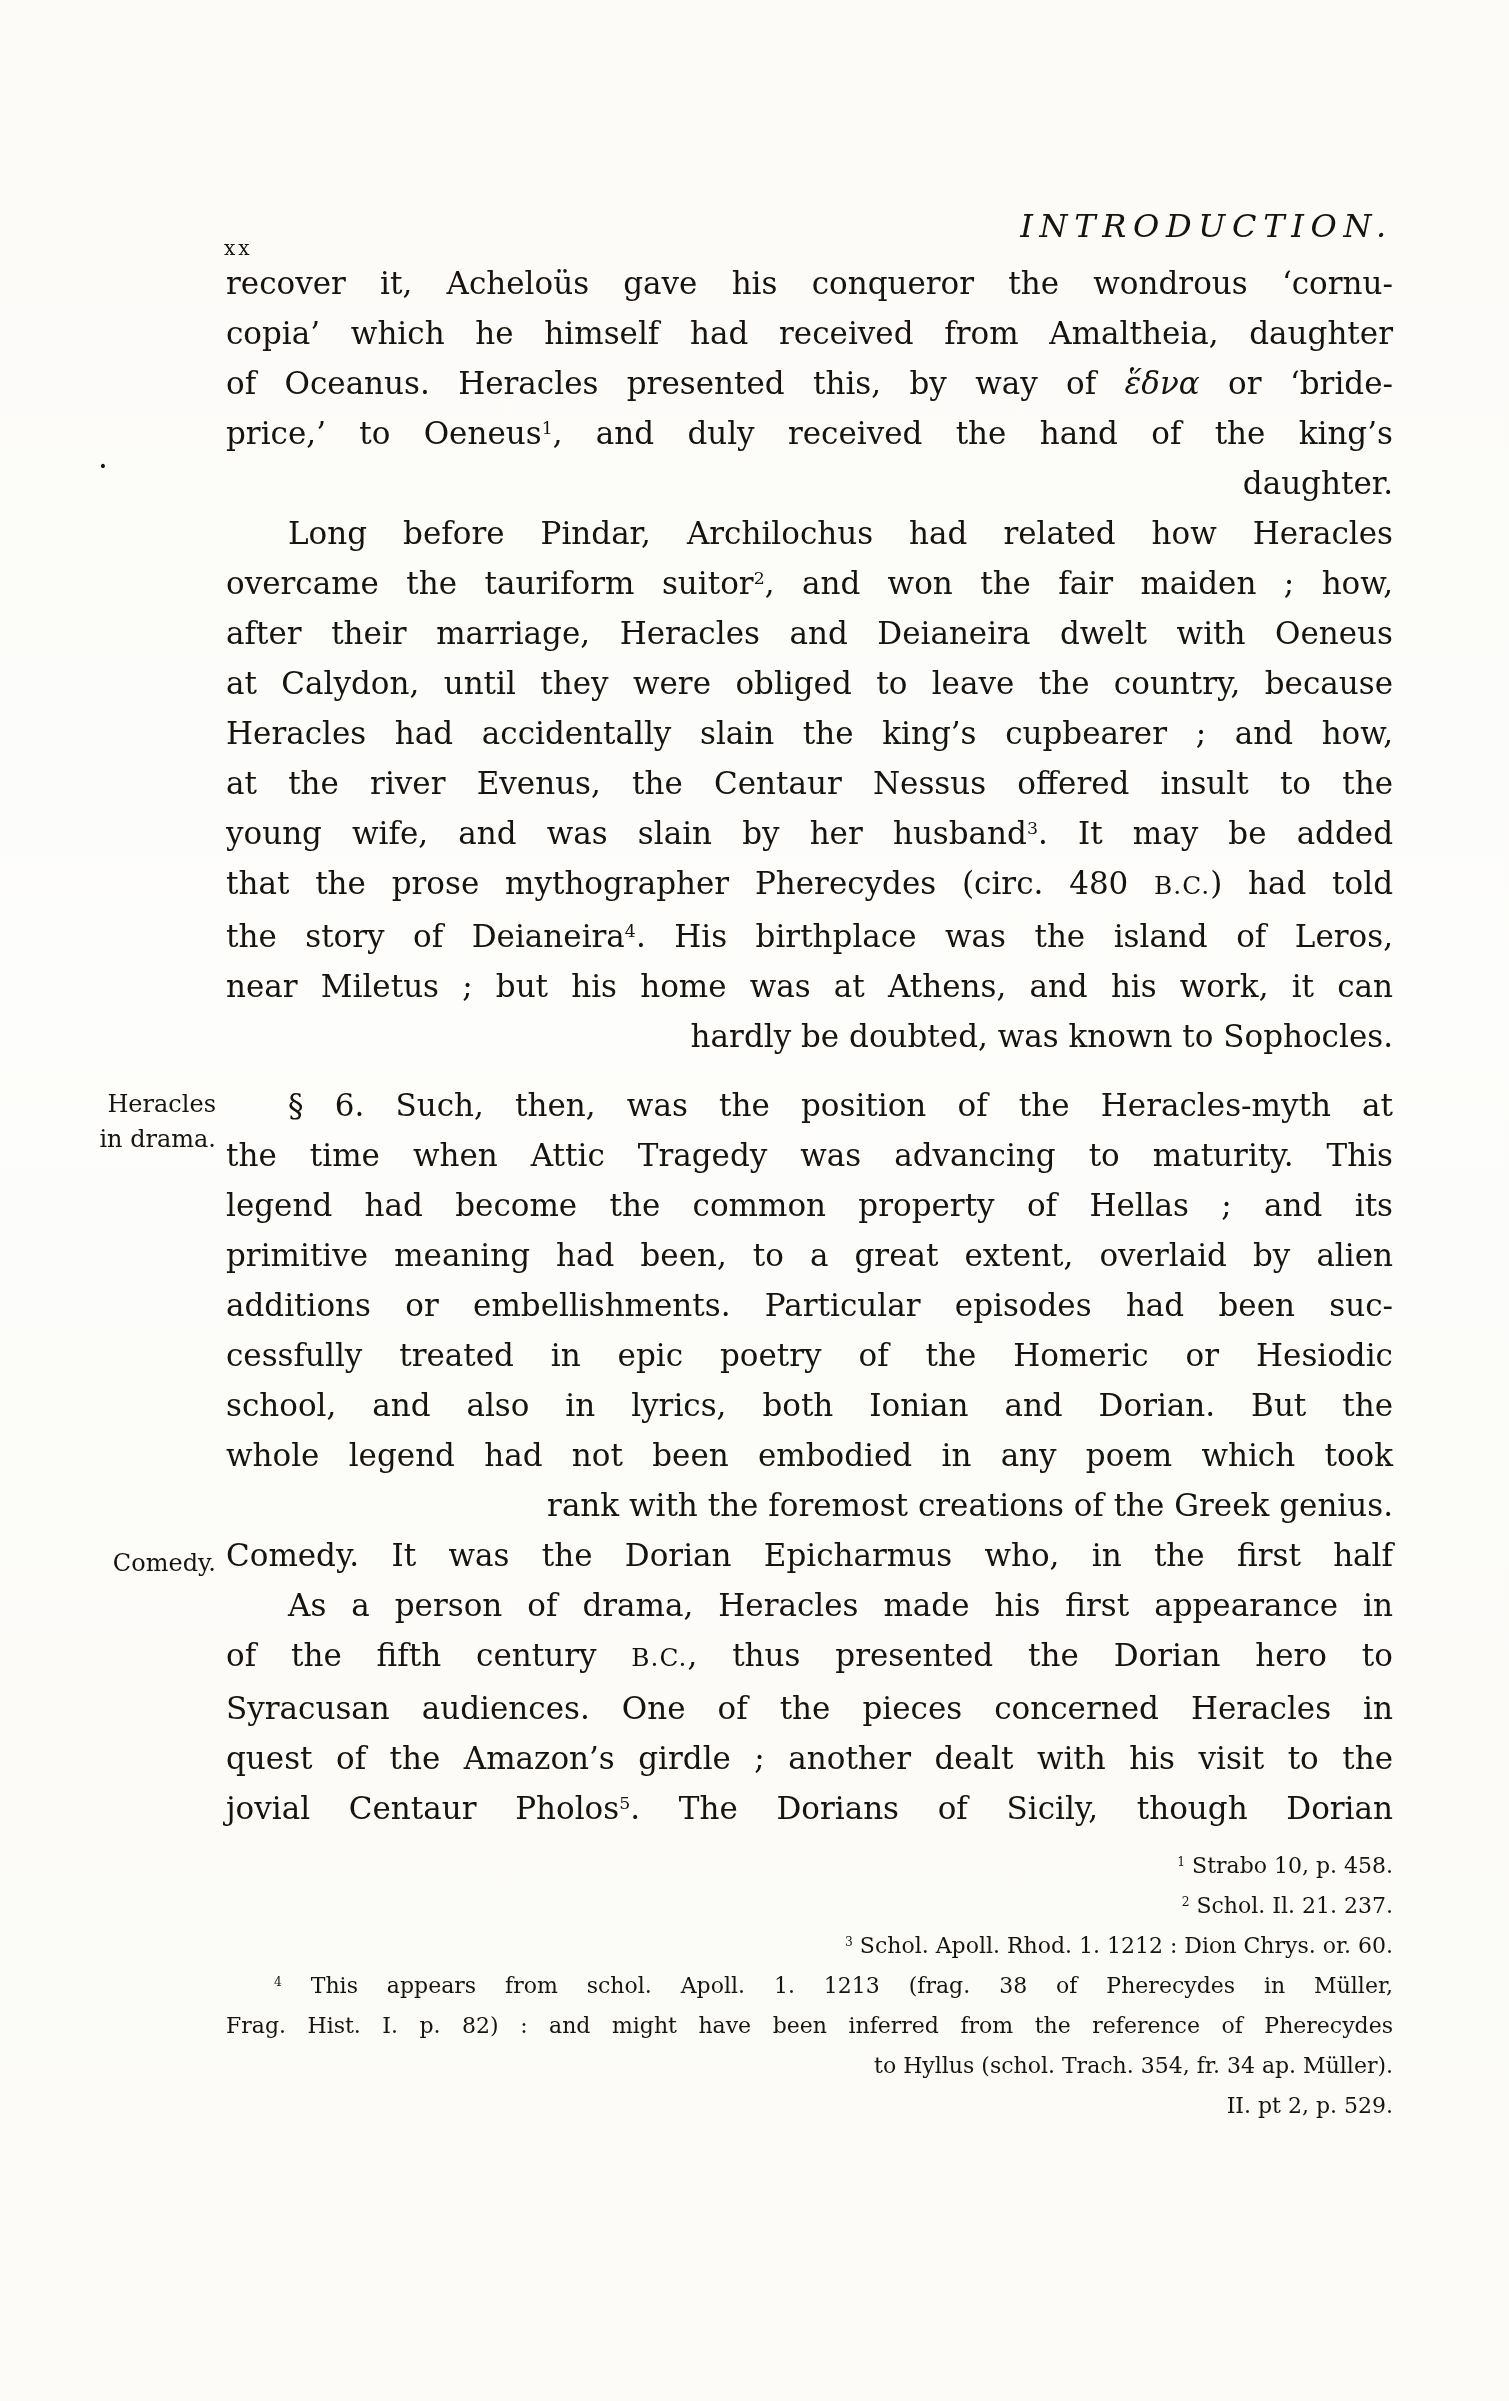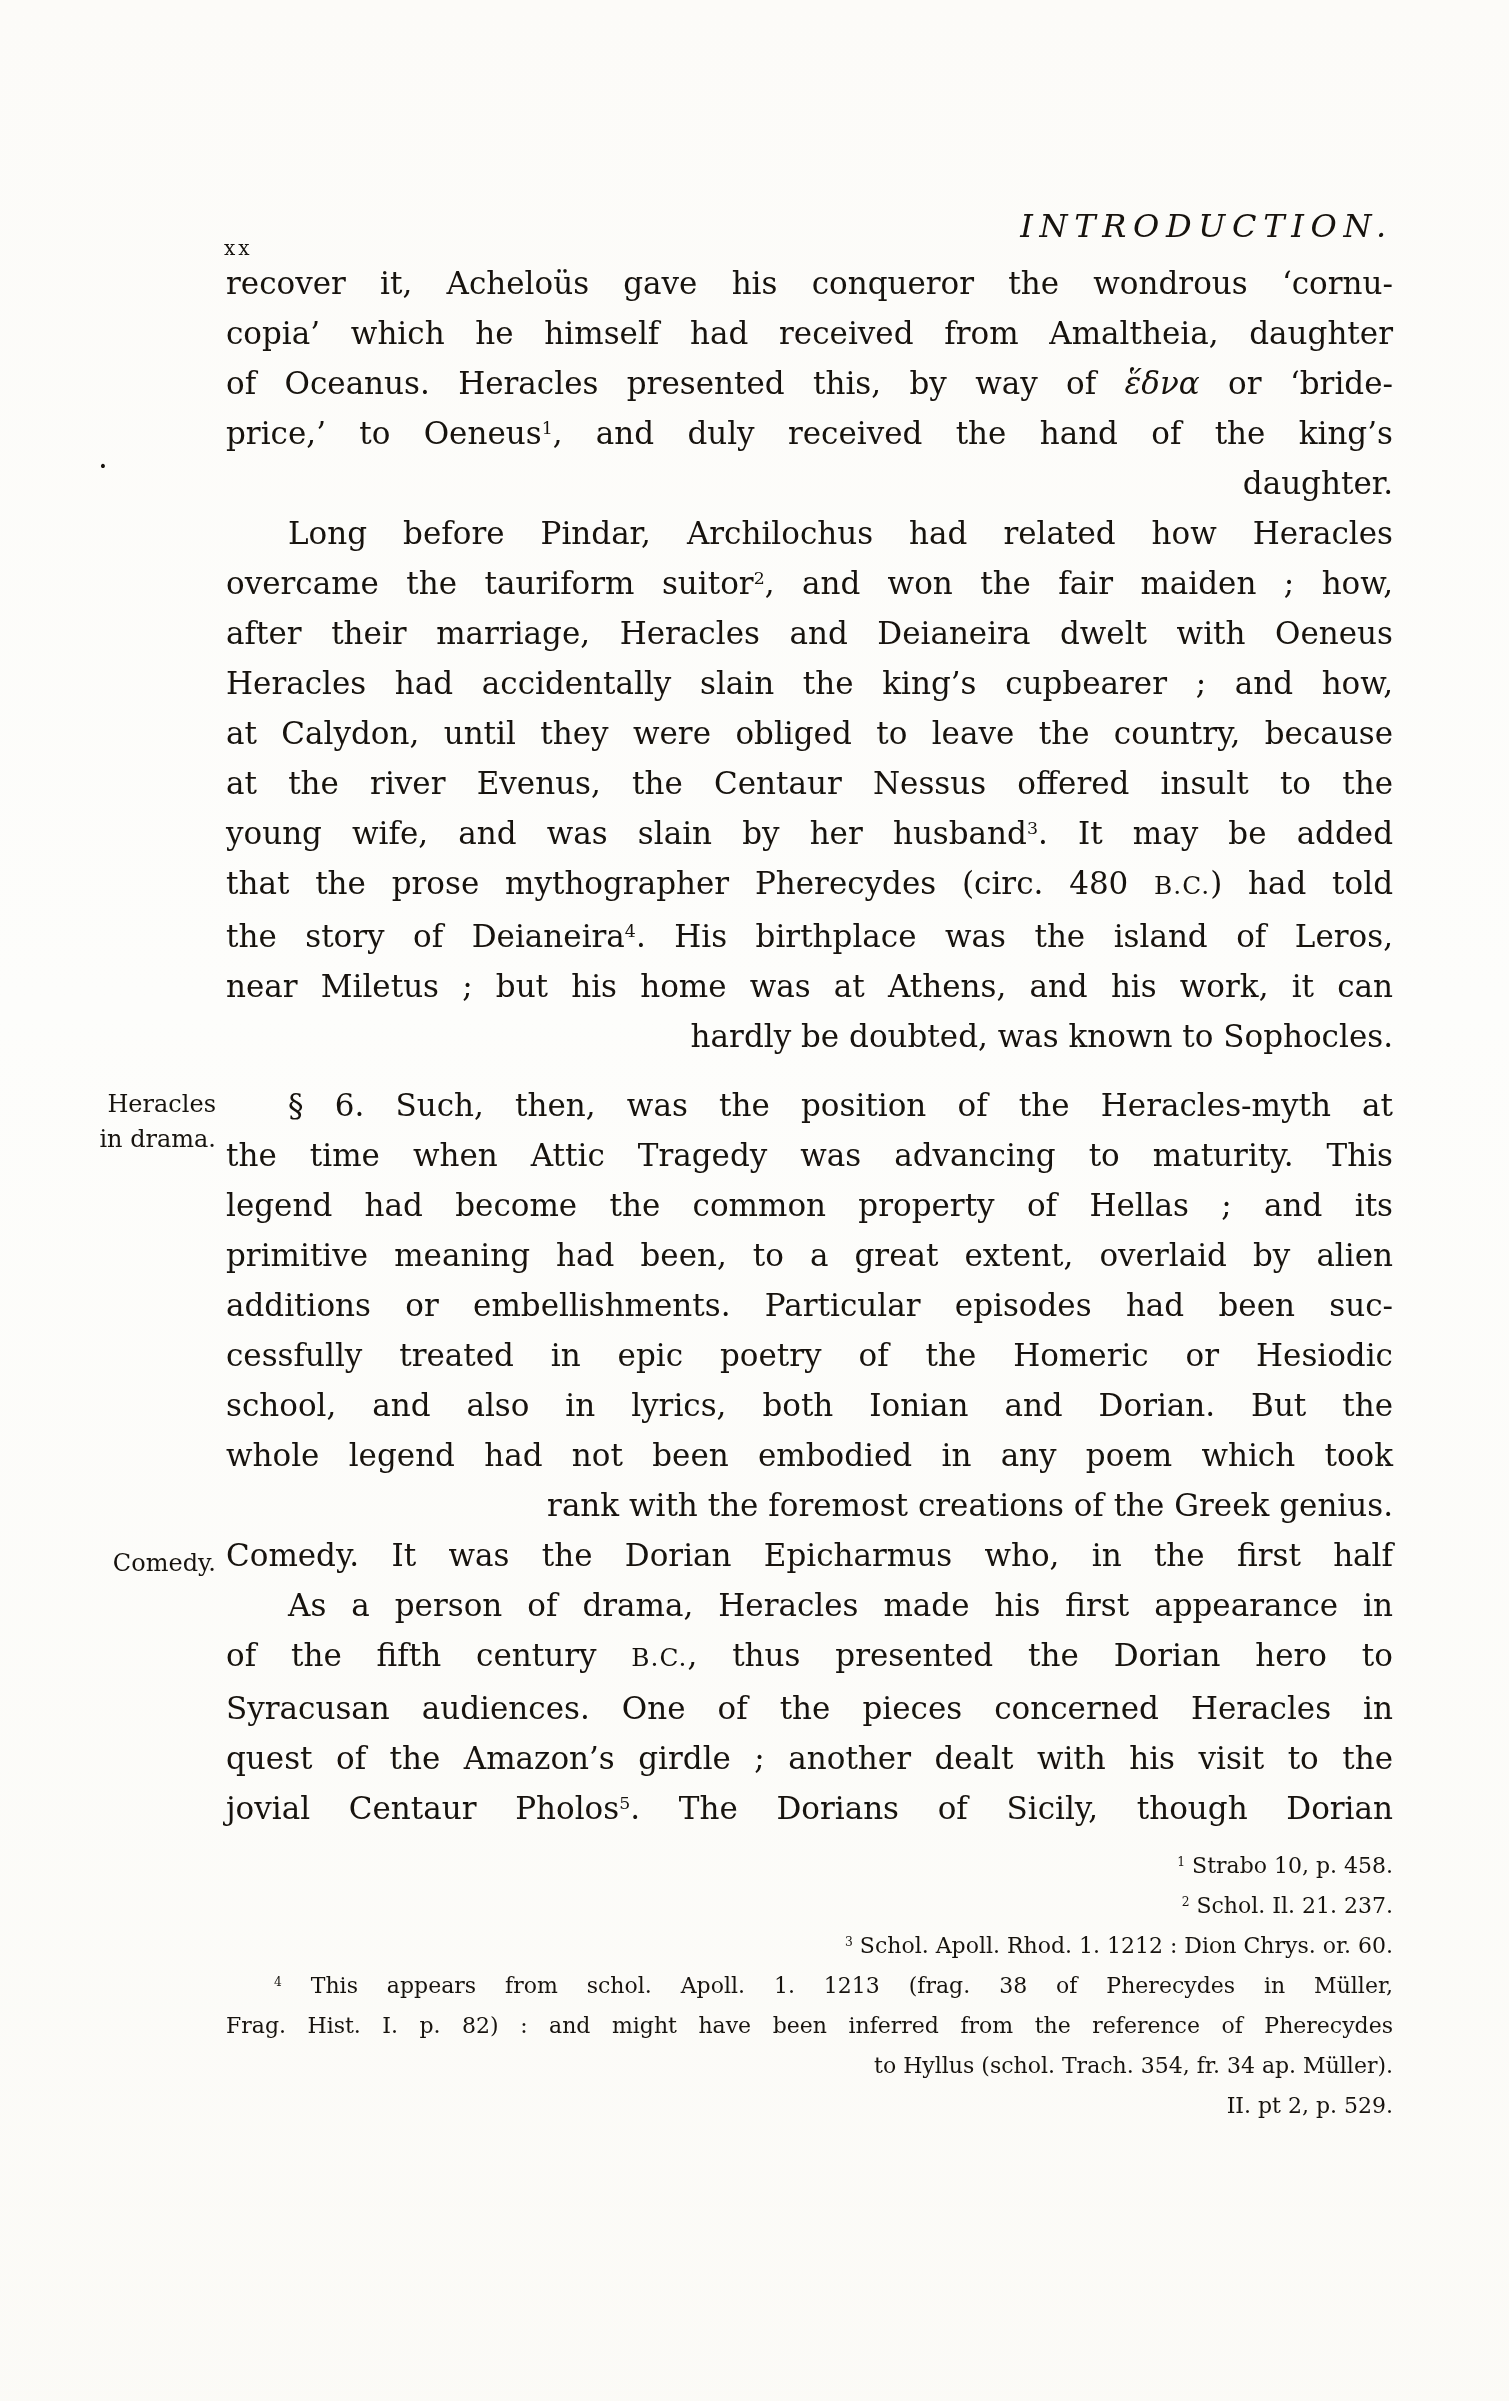--- a/index.html
+++ b/index.html
@@ -73,22 +73,22 @@
         <div class="line just"><span>recover it, Acheloüs gave his conqueror the wondrous ‘cornu-</span></div>
         <div class="line just"><span>copia’ which he himself had received from Amaltheia, daughter</span></div>
         <div class="line just"><span>of Oceanus.  Heracles presented this, by way of </span><span class="gk">ἕδνα</span><span> or ‘bride-</span></div>
         <div class="line just"><span>price,’ to Oeneus</span><span class="sup">1</span><span>, and duly received the hand of the king’s</span></div>
         <div class="line"><span>daughter.</span></div>
       </div>
       <div class="para">
         <div class="line just first"><span>Long before Pindar, Archilochus had related how Heracles</span></div>
         <div class="line just"><span>overcame the tauriform suitor</span><span class="sup">2</span><span>, and won the fair maiden ; how,</span></div>
         <div class="line just"><span>after their marriage, Heracles and Deianeira dwelt with Oeneus</span></div>
+        <div class="line just"><span>at Calydon, until they were obliged to leave the country, because</span></div>
         <div class="line just"><span>Heracles had accidentally slain the king’s cupbearer ; and how,</span></div>
-        <div class="line just"><span>at Calydon, until they were obliged to leave the country, because</span></div>
         <div class="line just"><span>at the river Evenus, the Centaur Nessus offered insult to the</span></div>
         <div class="line just"><span>young wife, and was slain by her husband</span><span class="sup">3</span><span>.  It may be added</span></div>
         <div class="line just"><span>that the prose mythographer Pherecydes (</span><span class="it">circ.</span><span> 480 </span><span class="sc">B.C.</span><span>) had told</span></div>
         <div class="line just"><span>the story of Deianeira</span><span class="sup">4</span><span>.  His birthplace was the island of Leros,</span></div>
         <div class="line just"><span>near Miletus ; but his home was at Athens, and his work, it can</span></div>
         <div class="line"><span>hardly be doubted, was known to Sophocles.</span></div>
       </div>
       <div class="para new-section">
         <div class="line just first"><span>§ 6.  Such, then, was the position of the Heracles-myth at</span></div>
         <div class="line just"><span>the time when Attic Tragedy was advancing to maturity.  This</span></div>

